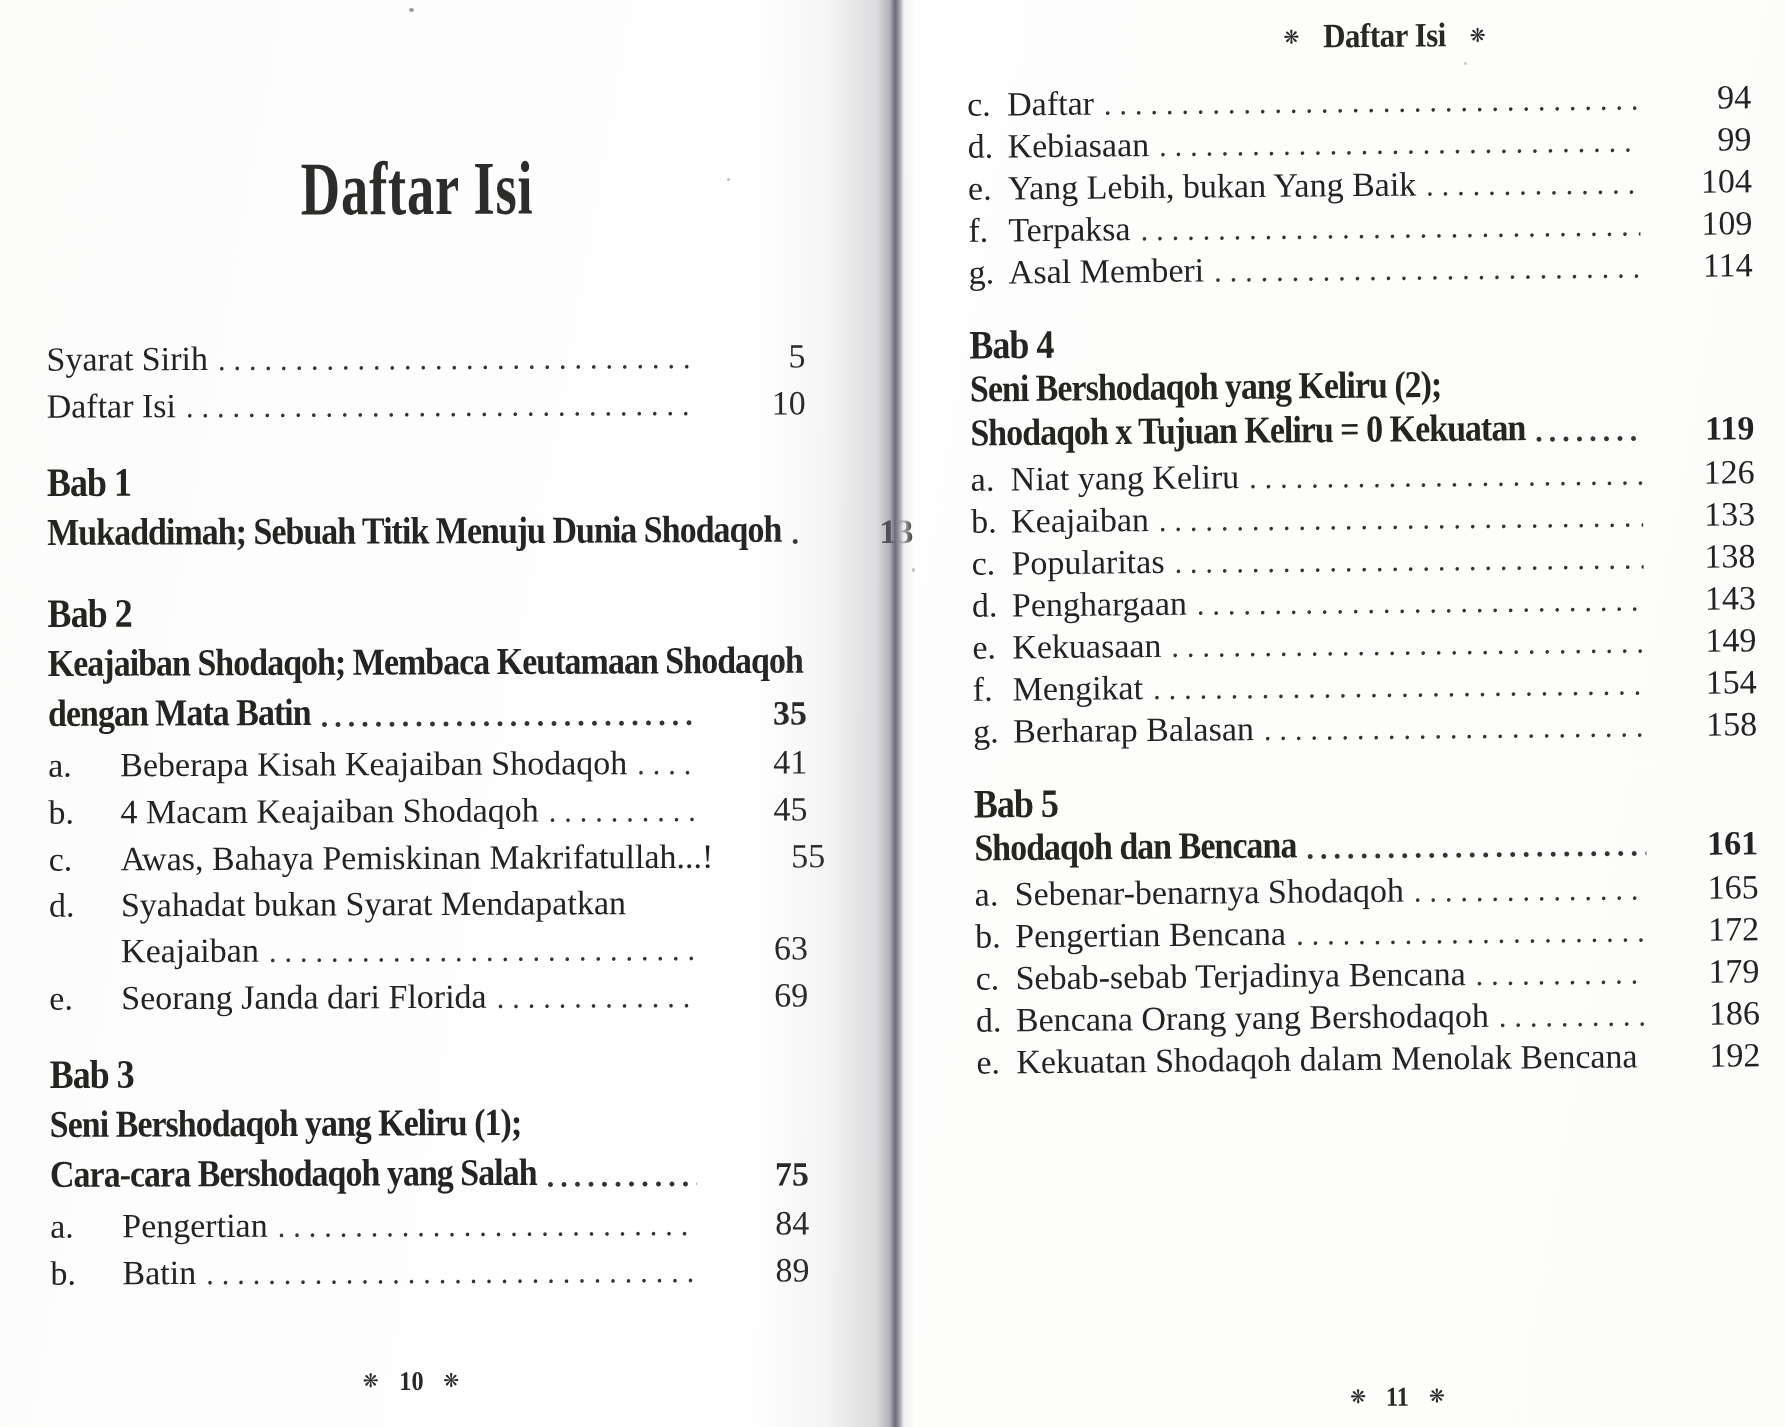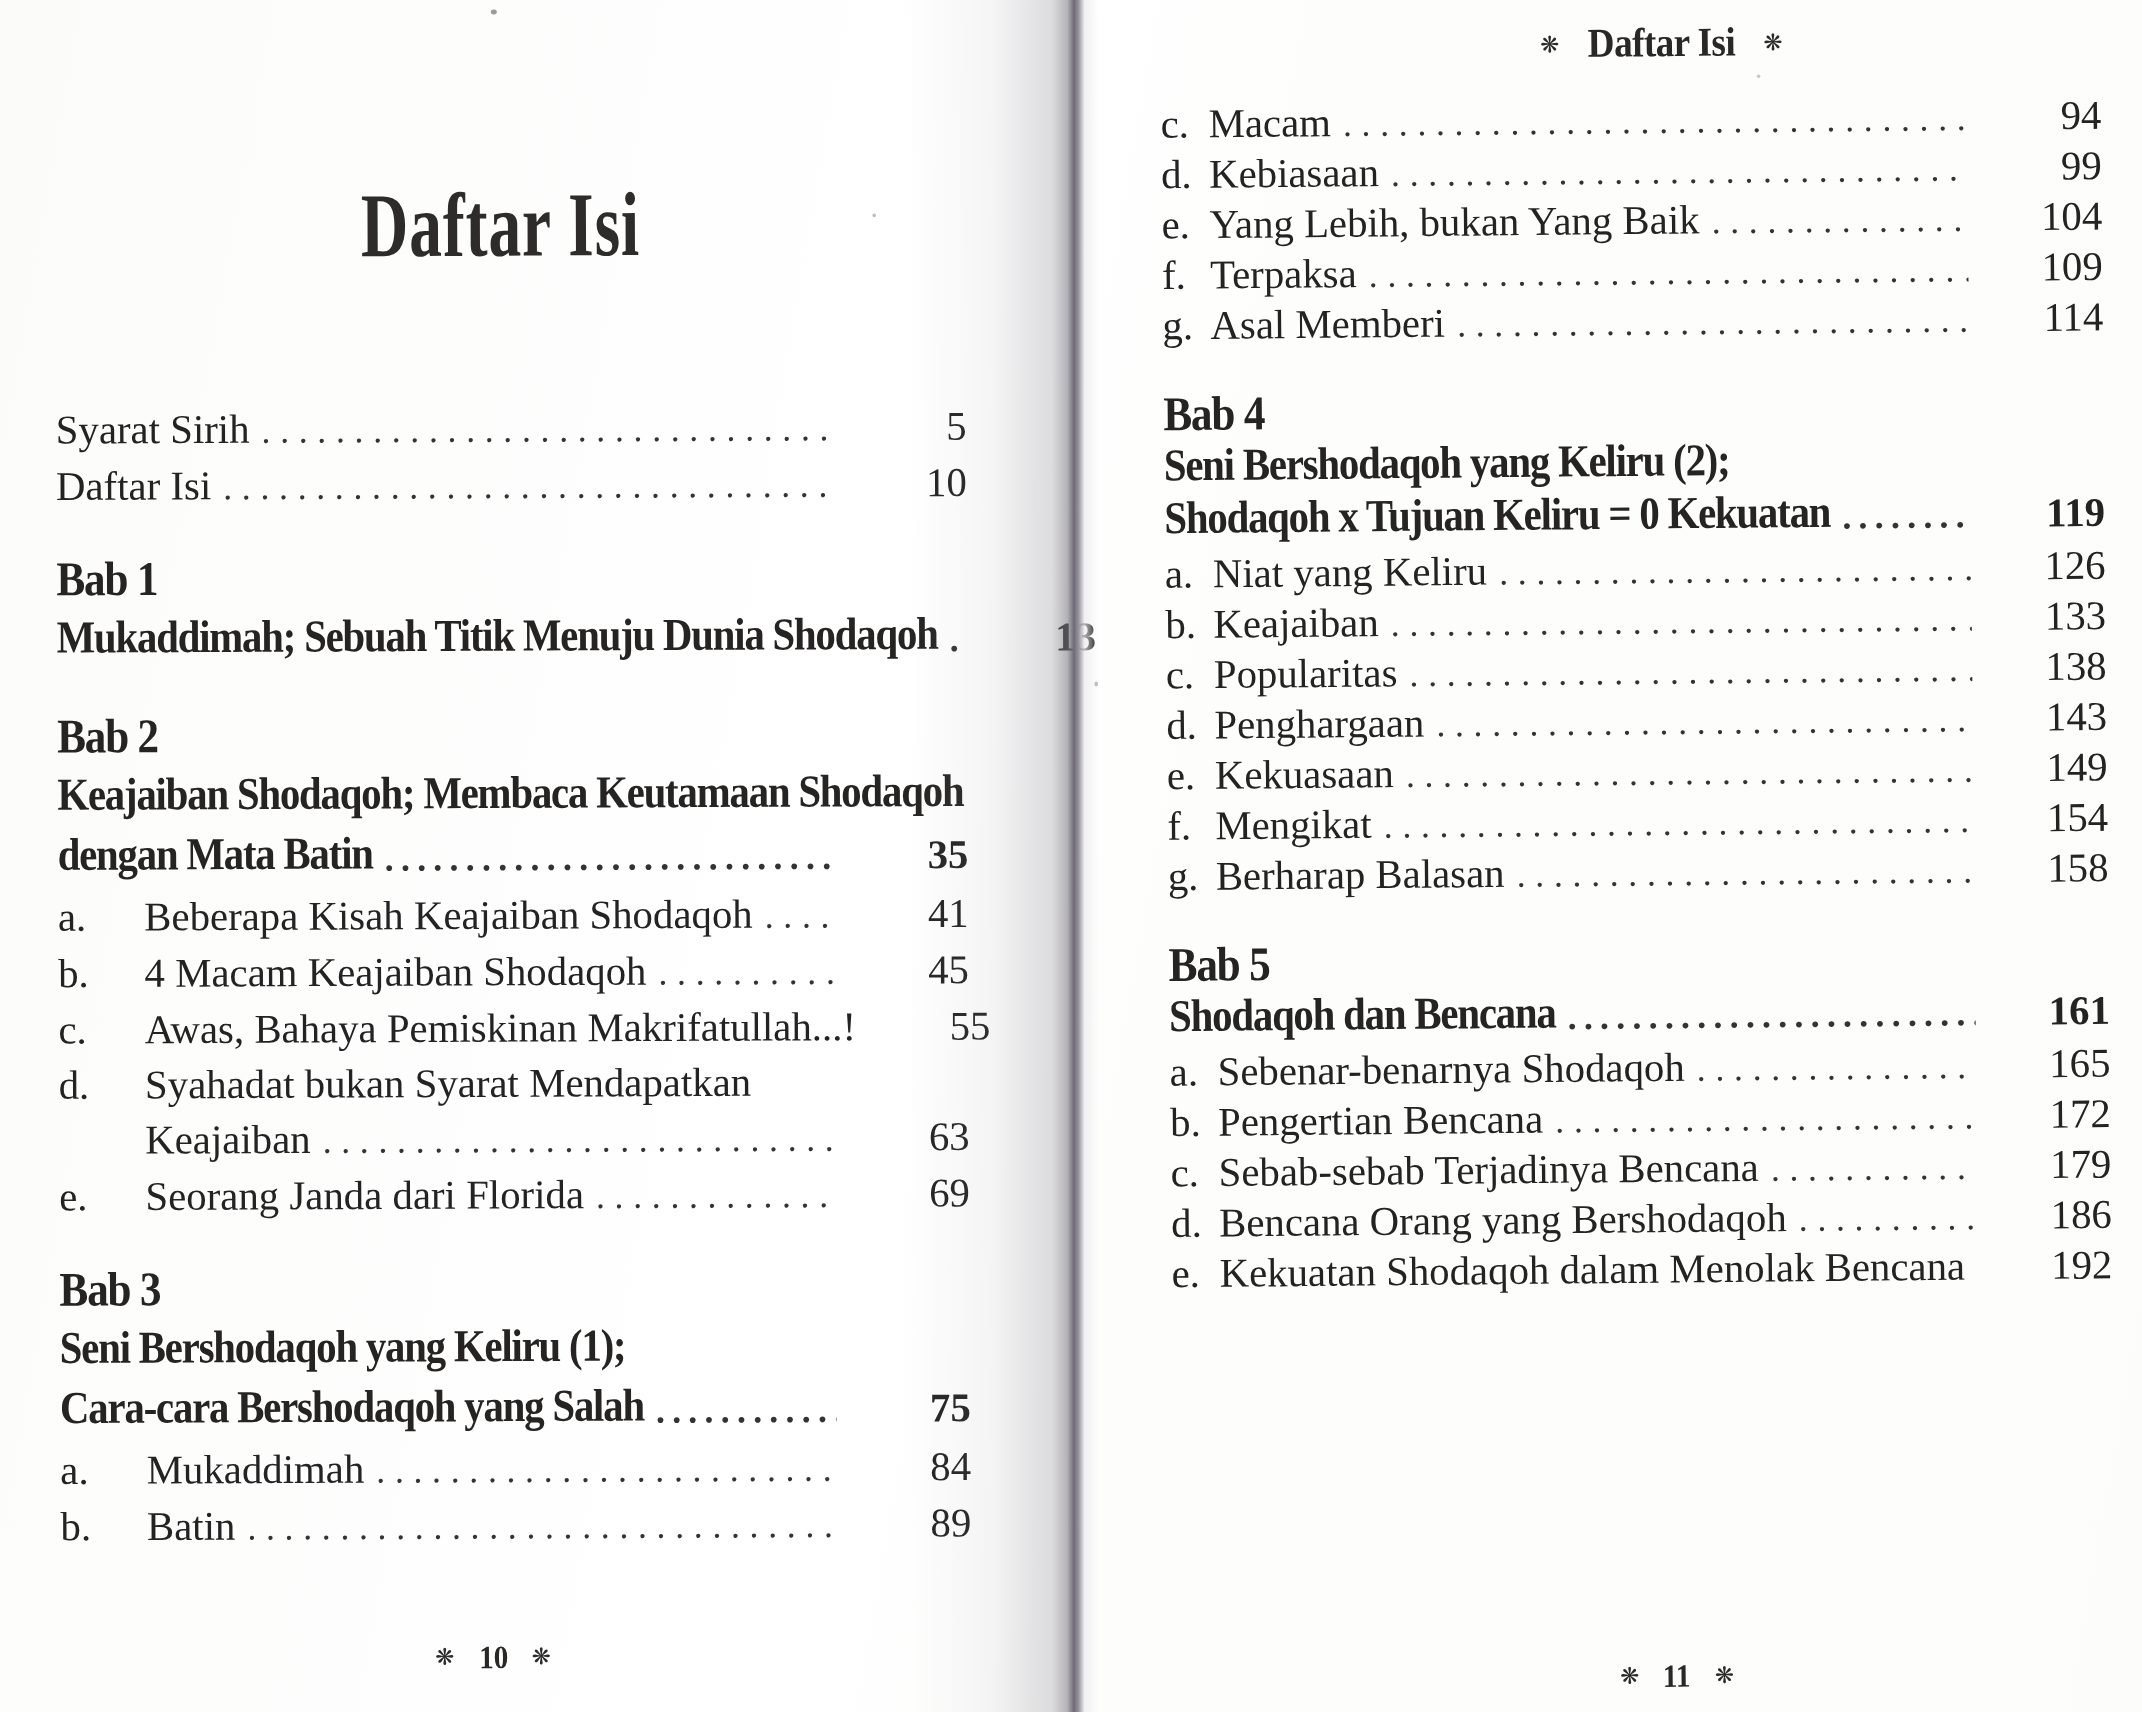--- a/index.html
+++ b/index.html
@@ -135,21 +135,21 @@
         <div class="row babtitle">
           <span class="label">Seni Bershodaqoh yang Keliru (1);</span>
         </div>
         <div class="row babtitle">
           <span class="label">Cara-cara Bershodaqoh yang Salah</span>
           <span class="leader"></span>
           <span class="num">75</span>
         </div>
         <div class="row entry">
           <span class="letter">a.</span>
-          <span class="label">Mukaddimah</span>
+          <span class="label">Pengertian</span>
           <span class="leader"></span>
           <span class="num">84</span>
         </div>
         <div class="row entry">
           <span class="letter">b.</span>
           <span class="label">Batin</span>
           <span class="leader"></span>
           <span class="num">89</span>
         </div>
       </div>
@@ -164,21 +164,21 @@
 
   <section class="leaf right">
     <header class="pagehead">
       <span class="orn">❋</span>
       <span class="headtxt">Daftar Isi</span>
       <span class="orn">❋</span>
     </header>
     <div class="rows">
         <div class="row entry">
           <span class="letter">c.</span>
-          <span class="label">Macam</span>
+          <span class="label">Daftar</span>
           <span class="leader"></span>
           <span class="num">94</span>
         </div>
         <div class="row entry">
           <span class="letter">d.</span>
           <span class="label">Kebiasaan</span>
           <span class="leader"></span>
           <span class="num">99</span>
         </div>
         <div class="row entry">

